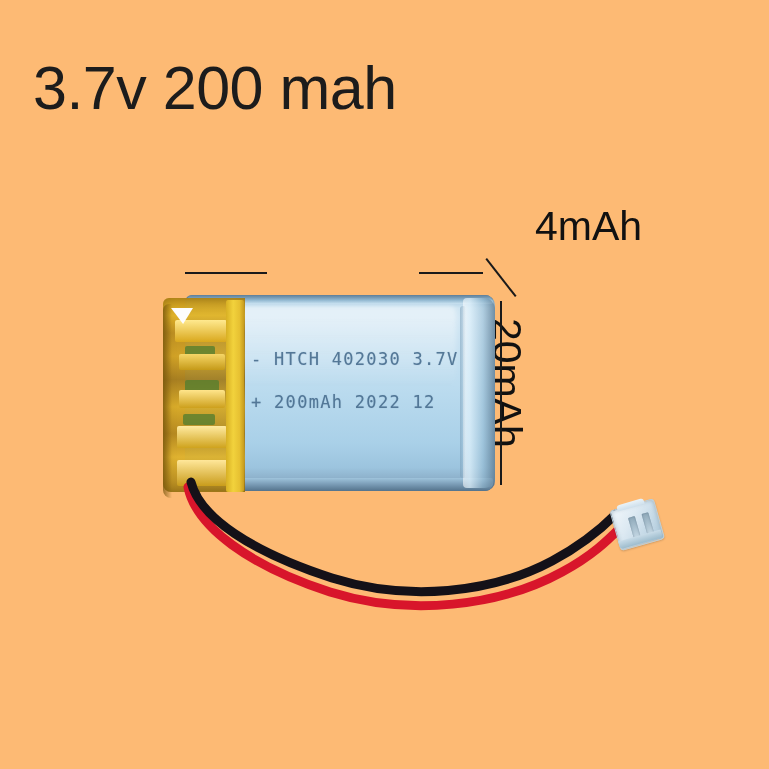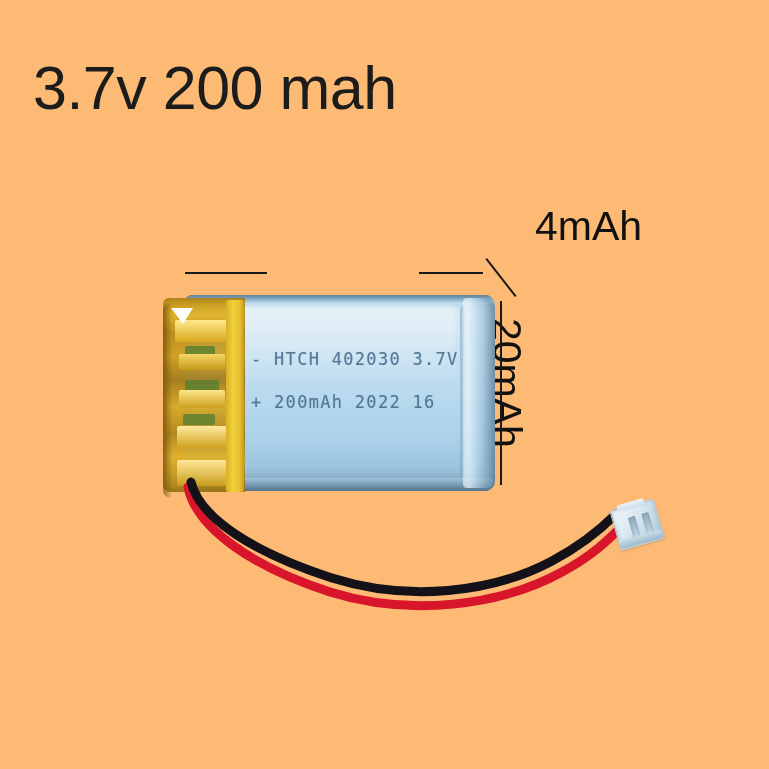--- a/index.html
+++ b/index.html
@@ -215,21 +215,21 @@
   <div id="battery">
 
     <div class="cell-body"></div>
     <div class="cell-sheen"></div>
     <div class="cell-seam-top"></div>
     <div class="cell-seam-bottom"></div>
     <div class="cell-edge-right"></div>
     <div class="cell-edge-right-inner"></div>
 
     <div class="cell-print" id="print-line-1">- HTCH 402030 3.7V</div>
-    <div class="cell-print" id="print-line-2">+ 200mAh 2022 16</div>
+    <div class="cell-print" id="print-line-2">+ 200mAh 2022 12</div>
 
     <div class="tape-wrap">
       <div class="tab-glint" id="glint-a"></div>
       <div class="pcb-green" id="pcb-1"></div>
       <div class="tab-glint" id="glint-b"></div>
       <div class="pcb-green" id="pcb-2"></div>
       <div class="tab-glint" id="glint-c"></div>
       <div class="pcb-green" id="pcb-3"></div>
       <div class="tab-glint" id="glint-d"></div>
       <div class="tab-glint" id="glint-e"></div>

